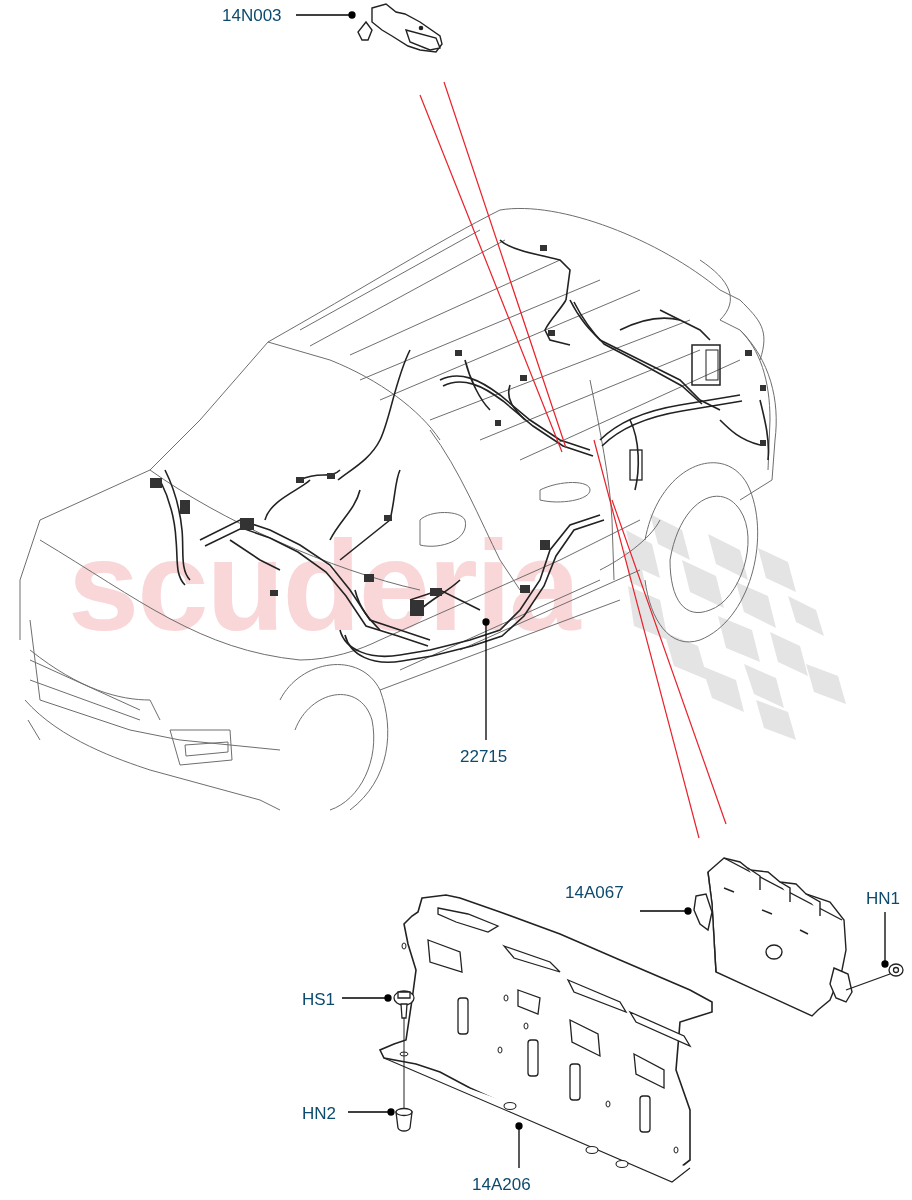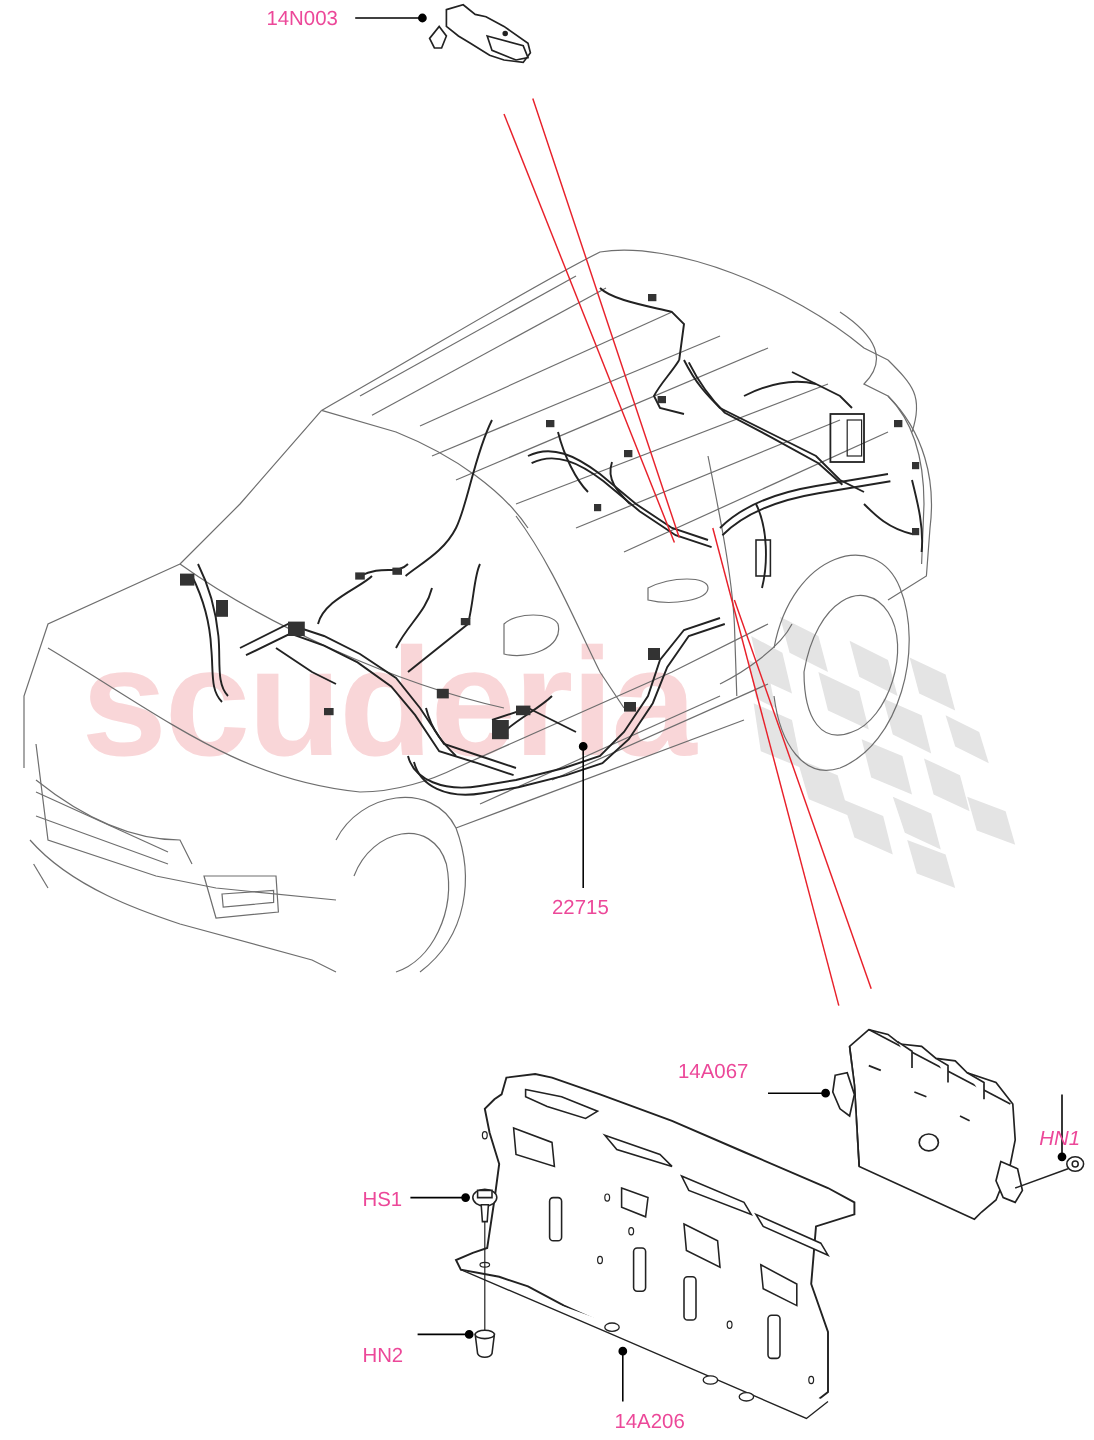--- a/index.html
+++ b/index.html
@@ -2,21 +2,21 @@
 <html><head>
 <meta charset="utf-8">
 <style>
   html, body { margin: 0; padding: 0; background: #ffffff; }
   body { width: 912px; height: 1200px; position: relative; overflow: hidden; font-family: "Liberation Sans", sans-serif; }
   #canvas { position: absolute; left: 0; top: 0; width: 912px; height: 1200px; }
   .callout {
     position: absolute;
     font-family: "Liberation Sans", sans-serif;
     font-size: 17px;
-    color: #ec4899;
+    color: #0c4a6e;
     line-height: 1;
     white-space: nowrap;
     cursor: pointer;
   }
   .wm-main {
     position: absolute; left: 68px; top: 522px;
     font-family: "Liberation Sans", sans-serif; font-weight: bold;
     font-size: 128px; letter-spacing: -2px; color: #f9d6d8;
     line-height: 1; white-space: nowrap; pointer-events: none;
   }
@@ -260,17 +260,17 @@
       <line x1="348" y1="1112" x2="390" y2="1112"></line>
       <circle cx="391" cy="1112" r="3"></circle>
       <line x1="519" y1="1126" x2="519" y2="1168"></line>
       <circle cx="519" cy="1126" r="3"></circle>
     </g>
   </svg>
 
   <div class="callout" style="left:222px; top:7px;">14N003</div>
   <div class="callout" style="left:460px; top:748px;">22715</div>
   <div class="callout" style="left:565px; top:884px;">14A067</div>
-  <div class="callout" style="left:866px; top:940px;font-style:italic;">HN1</div>
+  <div class="callout" style="left:866px; top:890px;">HN1</div>
   <div class="callout" style="left:302px; top:991px;">HS1</div>
-  <div class="callout" style="left:302px; top:1105px;margin-top:16px;">HN2</div>
-  <div class="callout" style="left:512px; top:1176px;">14A206</div>
+  <div class="callout" style="left:302px; top:1105px;">HN2</div>
+  <div class="callout" style="left:472px; top:1176px;">14A206</div>
 </div>
 
 </body></html>

